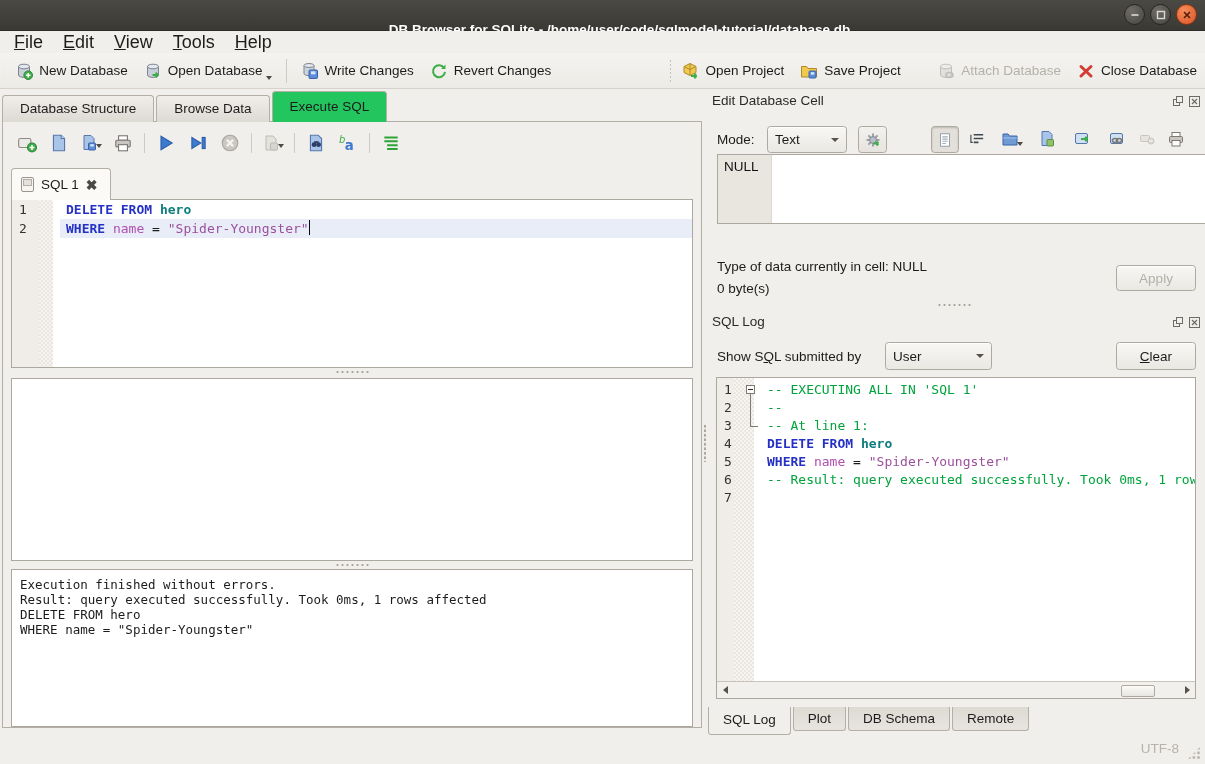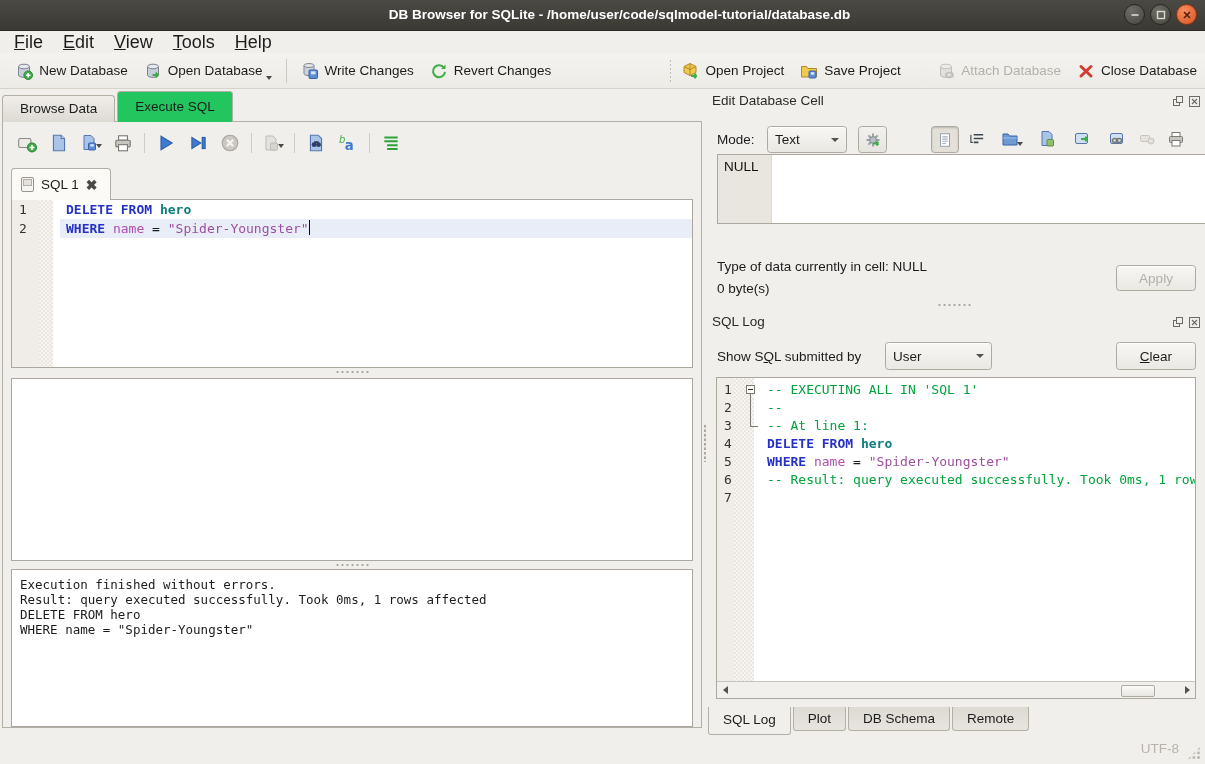--- a/index.html
+++ b/index.html
@@ -1,20 +1,20 @@
 <!DOCTYPE html>
 <html style="--kw: #2531c4; --tbl: #0e7d7d; --ident: #b04fb0; --str: #9c4f9c; --cm: #00a33c; --accent_red: #d23c31; --accent_green: #3fae49;"><head>
 <meta charset="utf-8">
 <style>
   html,body{margin:0;padding:0;}
   body{width:1205px;height:764px;overflow:hidden;font-family:"Liberation Sans",sans-serif;font-size:13px;color:#1c1c1c;background:#f1efeb;}
   .app{position:relative;width:1205px;height:764px;background:#f1efeb;overflow:hidden;}
   
   .titlebar{position:absolute;left:0;top:0;width:100%;height:30px;background:linear-gradient(#4b4944,#3a3934);border-bottom:1px solid #2c2b27;}
-  .titlebar .title{position:absolute;left:0;right:0;top:0;height:30px;line-height:30px;text-align:center;color:#fff;font-weight:bold;font-size:13.5px;margin-left:34px;}
+  .titlebar .title{position:absolute;left:0;right:0;top:15px;height:30px;line-height:30px;text-align:center;color:#fff;font-weight:bold;font-size:13.5px;margin-left:34px;}
   .winbtns{position:absolute;right:8px;top:4px;display:flex;gap:5px;z-index:3;}
   .winbtn{width:21px;height:21px;border-radius:50%;background:radial-gradient(circle at 35% 30%,#6e6c65,#474640);border:1px solid #26251f;display:flex;align-items:center;justify-content:center;box-sizing:border-box;}
   .winbtn.close{background:radial-gradient(circle at 35% 30%,#f68c5a,#d85426);border-color:#8f3312;}
   
   .menubar{position:absolute;left:0;top:31px;width:100%;height:22px;display:flex;align-items:center;padding-left:4px;box-sizing:border-box;background:#f1efeb;}
   .menu-item{padding:2px 10px;font-size:18px;}
   
   .toolbar{position:absolute;left:0;top:53px;width:100%;height:36px;background:linear-gradient(#f5f3f0,#edebe6);border-bottom:1px solid #d7d3cc;display:flex;align-items:center;box-sizing:border-box;}
   .tb-handle{width:7px;height:24px;margin:0 3px;background-image:radial-gradient(#c6c2ba 1px,transparent 1.3px);background-size:3.5px 4px;}
   .tb-sep{width:1px;height:24px;background:#cfcbc4;margin:0 6px;}
@@ -199,20 +199,21 @@
     </div>
     <div class="tbtn">
       <svg width="18" height="18" viewBox="0 0 18 18">
           <path d="M4 4.5L14 14M14 4.5L4 14" stroke="#d23c31" stroke-width="3" stroke-linecap="round"></path>
         </svg>
       <span>Close Database</span>
     </div>
   </div>
 
   <div class="main-tabs">
+    <div class="mtab">Database Structure</div>
     <div class="mtab">Browse Data</div>
     <div class="mtab active">Execute SQL</div>
   </div>
 
   <div class="left-pane">
     <div class="sql-toolbar">
       <span class="sicon">
           <svg width="20" height="20" viewBox="0 0 18 18">
             <rect x="1.5" y="5" width="11" height="8" rx="1.5" fill="#eceae6" stroke="#8d8983"></rect>
             <circle cx="13.5" cy="13" r="4" fill="#3fae49" stroke="#2c8336"></circle>

